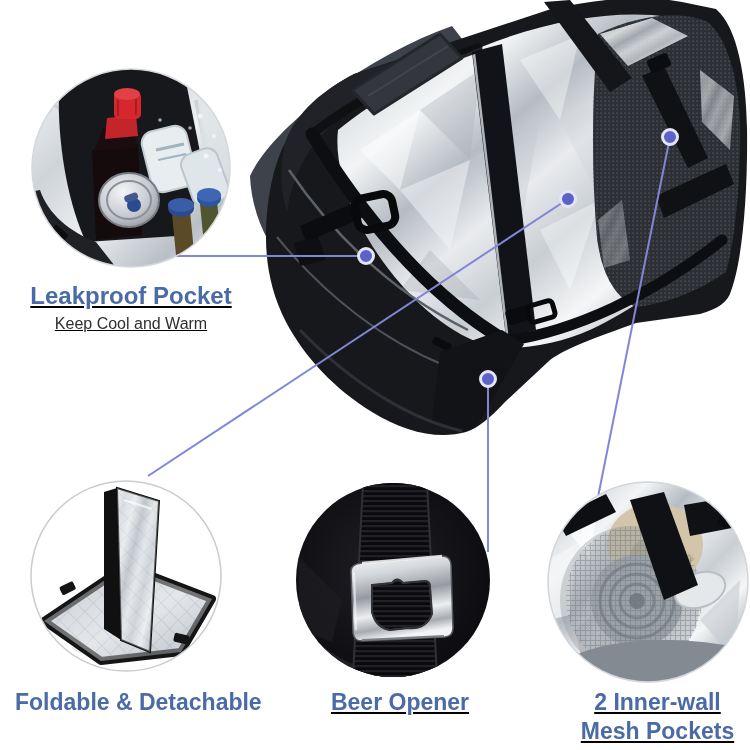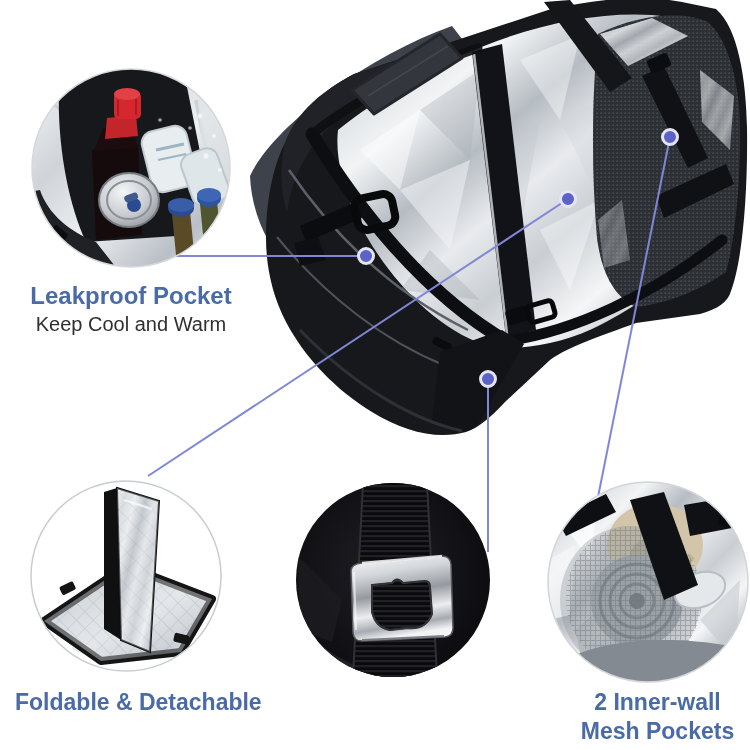--- a/index.html
+++ b/index.html
@@ -1,23 +1,23 @@
 <!DOCTYPE html>
 <html style="--heading-blue: #4a6ba6; --subtext-dark: #2f2f2f; --leader-purple: #8186d6; --leader-dot: #5c62c8;"><head>
 <meta charset="utf-8">
 <style>
   html,body{margin:0;padding:0;background:#ffffff;}
   .stage{position:relative;width:750px;height:750px;background:#ffffff;overflow:hidden;
          font-family:"Liberation Sans", sans-serif;}
   svg.scene{position:absolute;left:0;top:0;}
   .callout-label{position:absolute;}
-  .center{text-align:center;}
+  .center{text-align:center;text-decoration:underline;}
   .title{font-size:24px;font-weight:bold;color:var(--heading-blue,#4a6ba6);line-height:27px;}
   .title2{font-size:23px;font-weight:bold;color:var(--heading-blue,#4a6ba6);line-height:29px;}
-  .subtitle{font-size:20px;color:var(--subtext-dark,#2f2f2f);line-height:24px;margin-top:3px;}
+  .subtitle{font-size:16px;color:var(--subtext-dark,#2f2f2f);line-height:24px;margin-top:3px;}
   .leader{stroke:var(--leader-purple,#8186d6);stroke-width:2;}
   .ldot{fill:var(--leader-dot,#5c62c8);stroke:#e4e6f7;stroke-width:3;}
 </style>
 </head>
 <body>
 
 <div class="stage">
 
 <svg class="scene" width="750" height="750" viewBox="0 0 750 750">
   <defs>
@@ -311,20 +311,21 @@
 <div class="callout-label center" style="left:11px; top:282px; width:240px;">
   <div class="title">Leakproof Pocket</div>
   <div class="subtitle">Keep Cool and Warm</div>
 </div>
 
 <div class="callout-label" style="left:15px; top:688px;">
   <div class="title2">Foldable &amp; Detachable</div>
 </div>
 
 <div class="callout-label center" style="left:300px; top:688px; width:200px;">
+  <div class="title2">Beer Opener</div>
 </div>
 
 <div class="callout-label center" style="left:555px; top:688px; width:205px;">
   <div class="title2">2 Inner-wall</div>
   <div class="title2">Mesh Pockets</div>
 </div>
 
 </div>
 
 </body></html>

